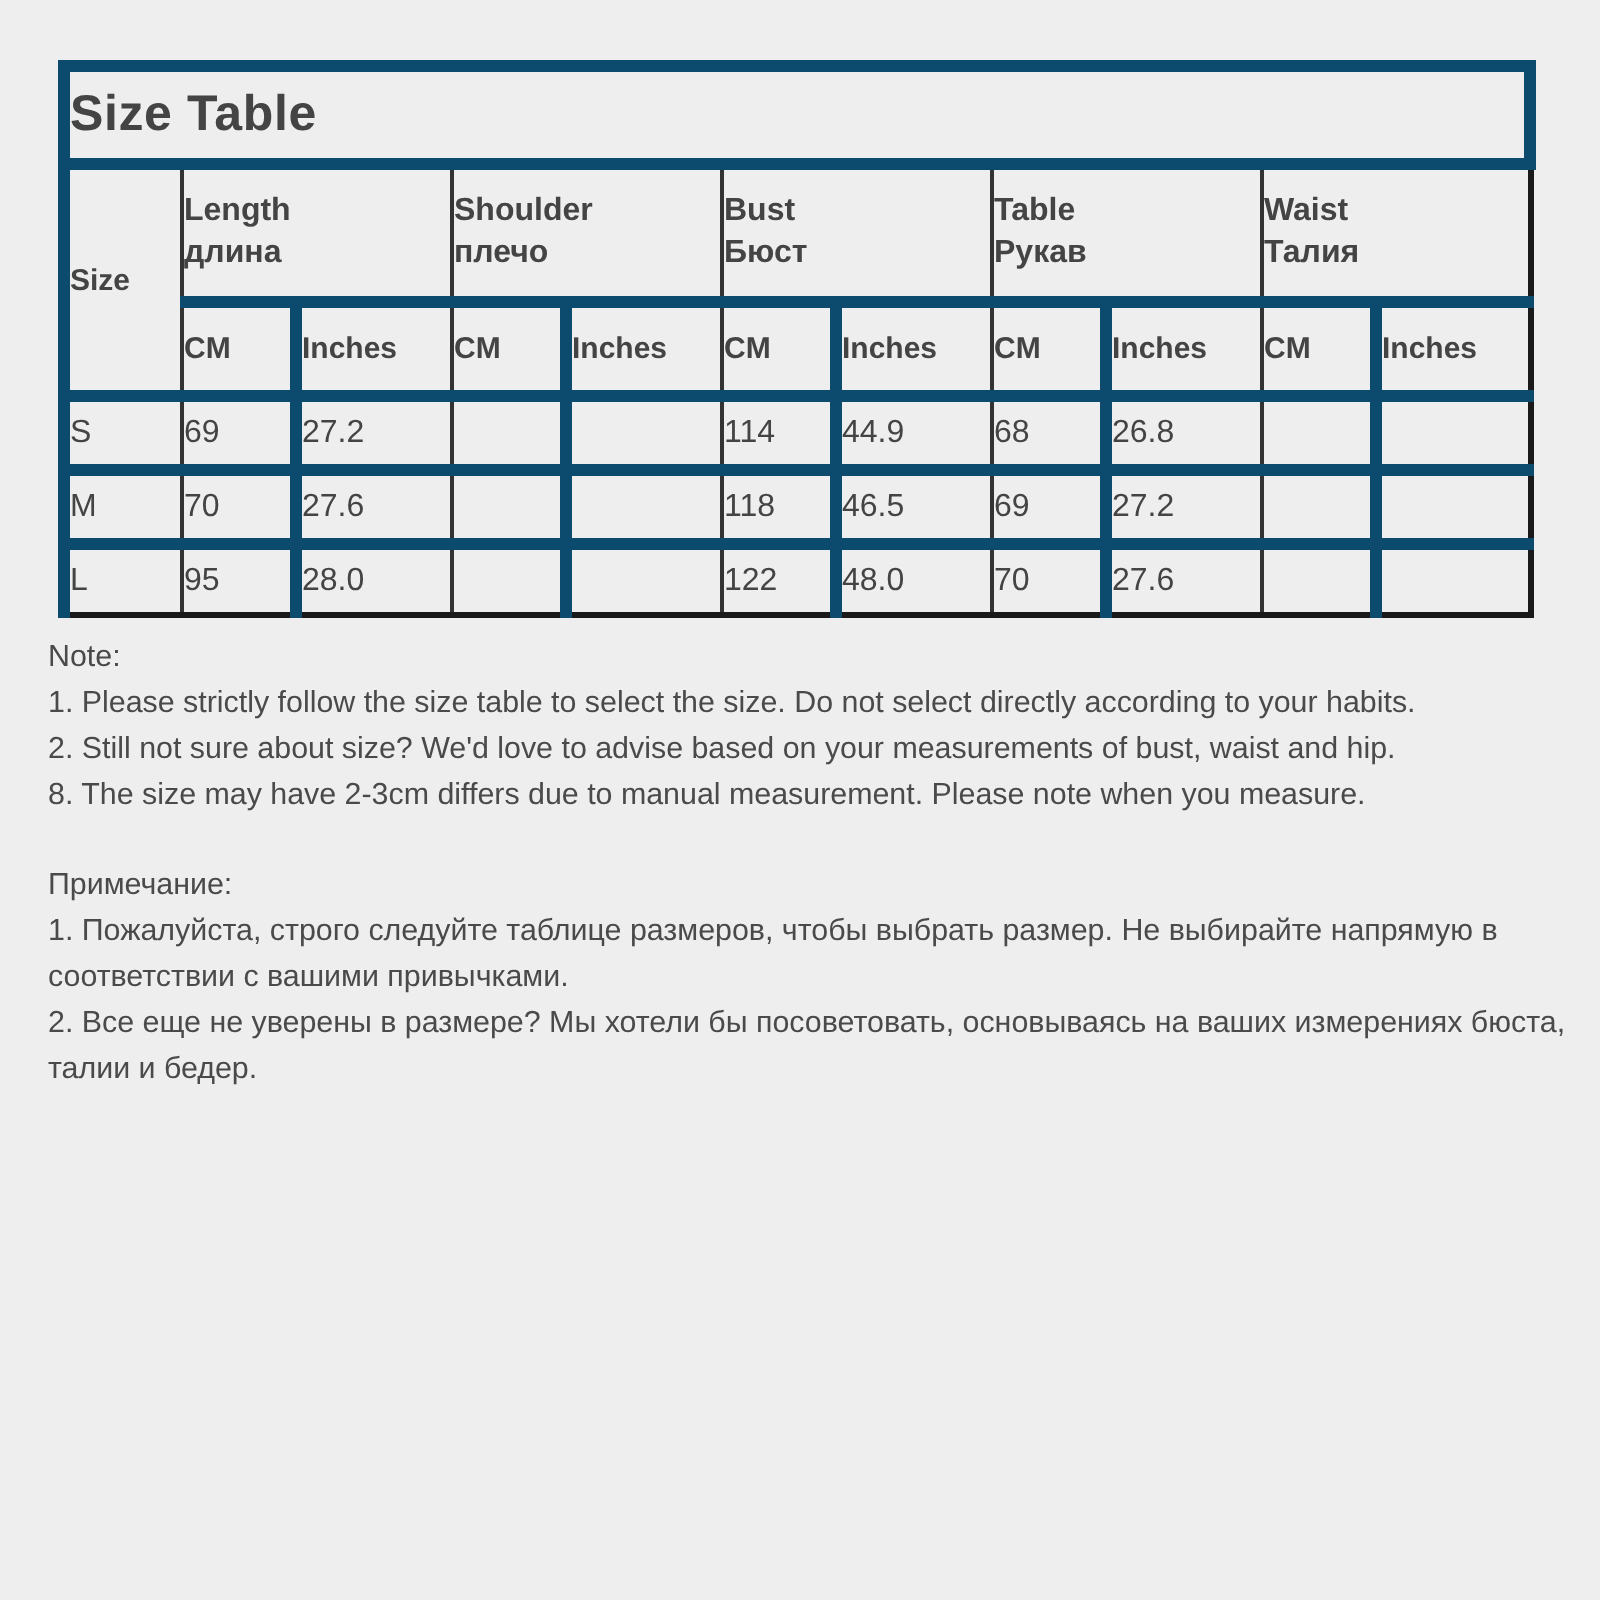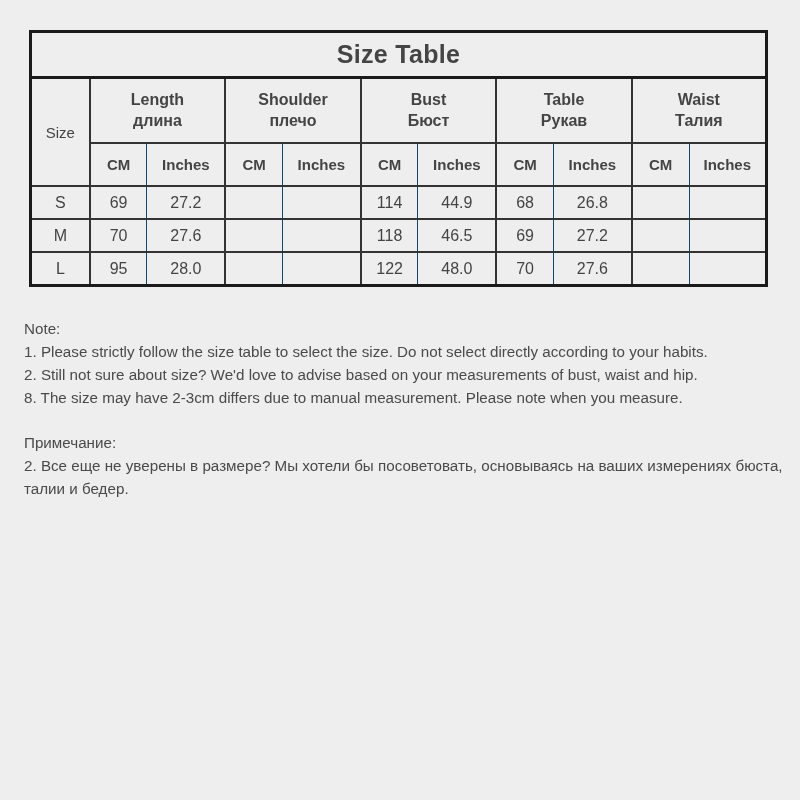--- a/index.html
+++ b/index.html
@@ -30,23 +30,23 @@
   }
 
   table.size-table {
     border-collapse: collapse;
     table-layout: fixed;
     width: 739px;
     background: #eeeeee;
   }
 
   table.size-table td {
-    border: 1px solid #0c4a6e;
-    background: #eeeeee;
-    text-align: center;
+    border: 6px solid #0c4a6e;
+    background: #eeeeee;
+    text-align: left;
     vertical-align: middle;
     color: #444444;
     padding: 0;
   }
 
   
   table.size-table {
     border: 3px solid #1a1a1a;
   }
 
@@ -65,21 +65,21 @@
     font-weight: bold;
     color: #1a1a1a;
     line-height: 1.28;
     border-bottom: 2px solid #333333 !important;
     border-left: 2px solid #333333 !important;
     border-right: 2px solid #333333 !important;
   }
 
   .size-cell {
     font-size: 15px;
-    font-weight: normal;
+    font-weight: bold;
     color: #1a1a1a;
     border-right: 2px solid #333333 !important;
     border-bottom: 2px solid #333333 !important;
   }
 
   .unit-cell {
     height: 41px;
     font-size: 15px;
     font-weight: bold;
     color: #1a1a1a;
@@ -255,18 +255,19 @@
 
     <div class="note-block">
       <div class="note-heading">Note:</div>
       <div class="note-line">1. Please strictly follow the size table to select the size. Do not select directly according to your habits.</div>
       <div class="note-line">2. Still not sure about size? We'd love to advise based on your measurements of bust, waist and hip.</div>
       <div class="note-line">8. The size may have 2-3cm differs due to manual measurement. Please note when you measure.</div>
     </div>
 
     <div class="note-block">
       <div class="note-heading">Примечание:</div>
+      <div class="note-line">1. Пожалуйста, строго следуйте таблице размеров, чтобы выбрать размер. Не выбирайте напрямую в соответствии с вашими привычками.</div>
       <div class="note-line">2. Все еще не уверены в размере? Мы хотели бы посоветовать, основываясь на ваших измерениях бюста, талии и бедер.</div>
     </div>
 
   </div>
 
 </div>
 
 </body></html>

